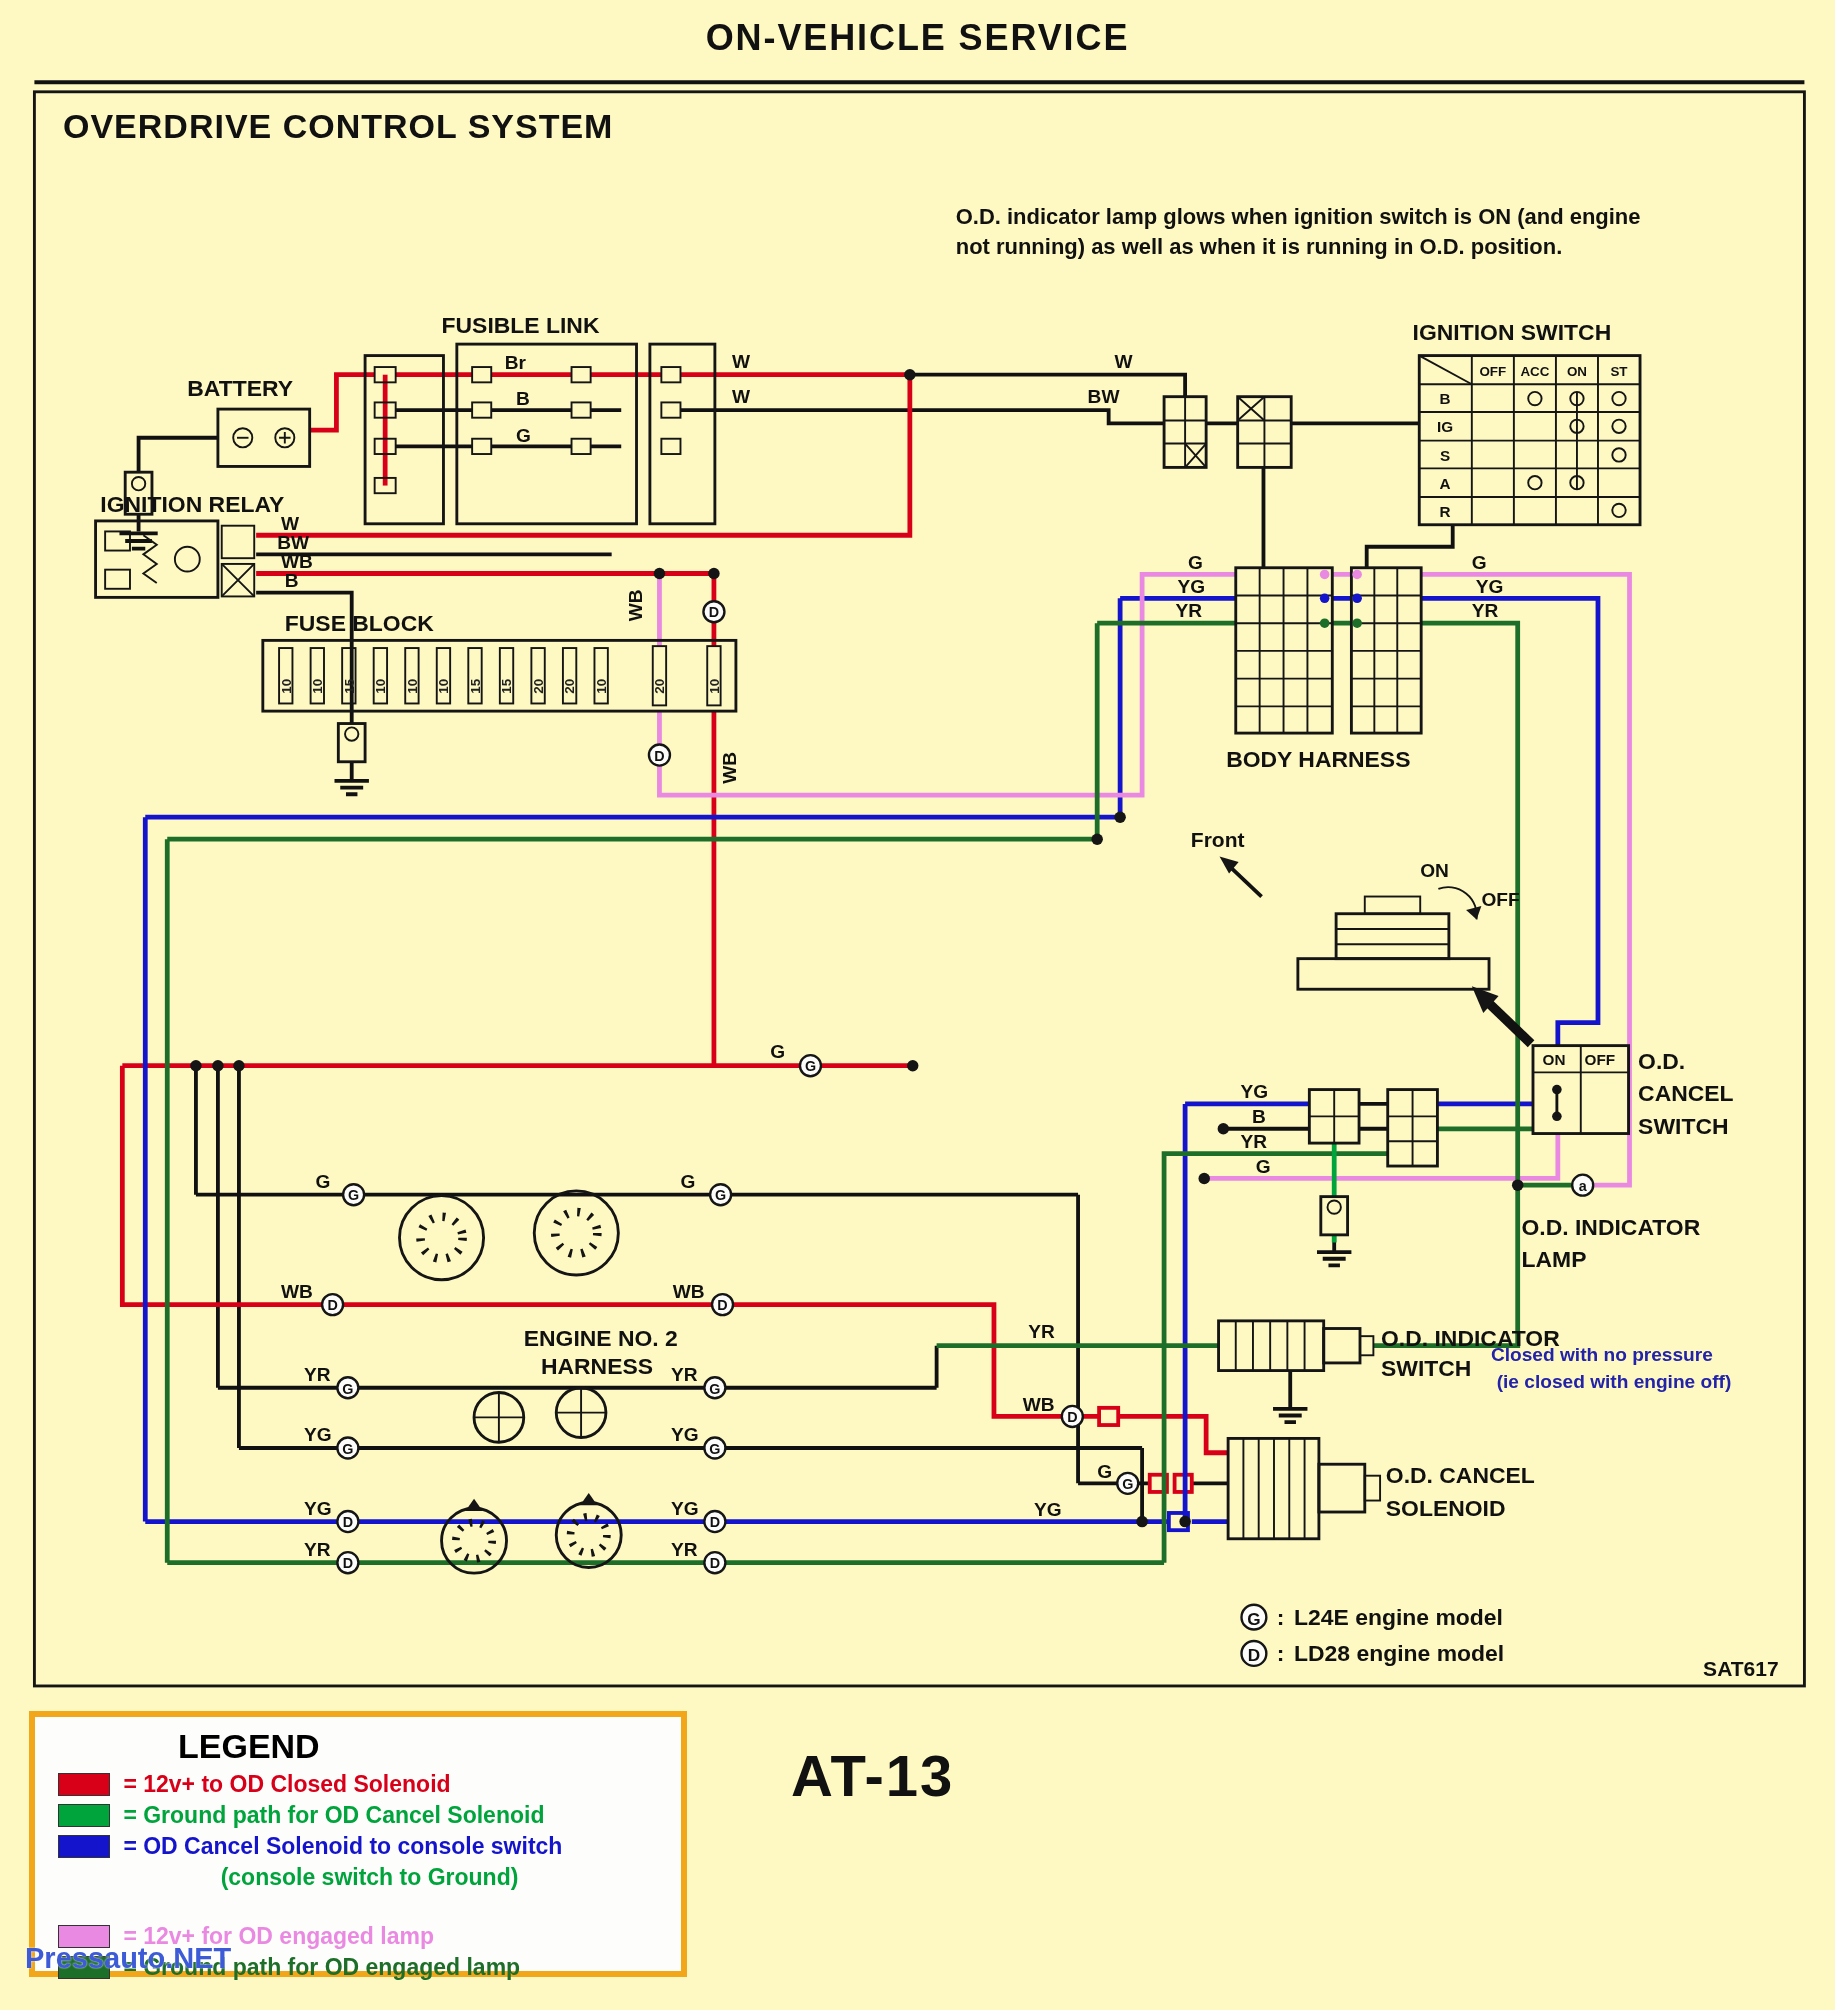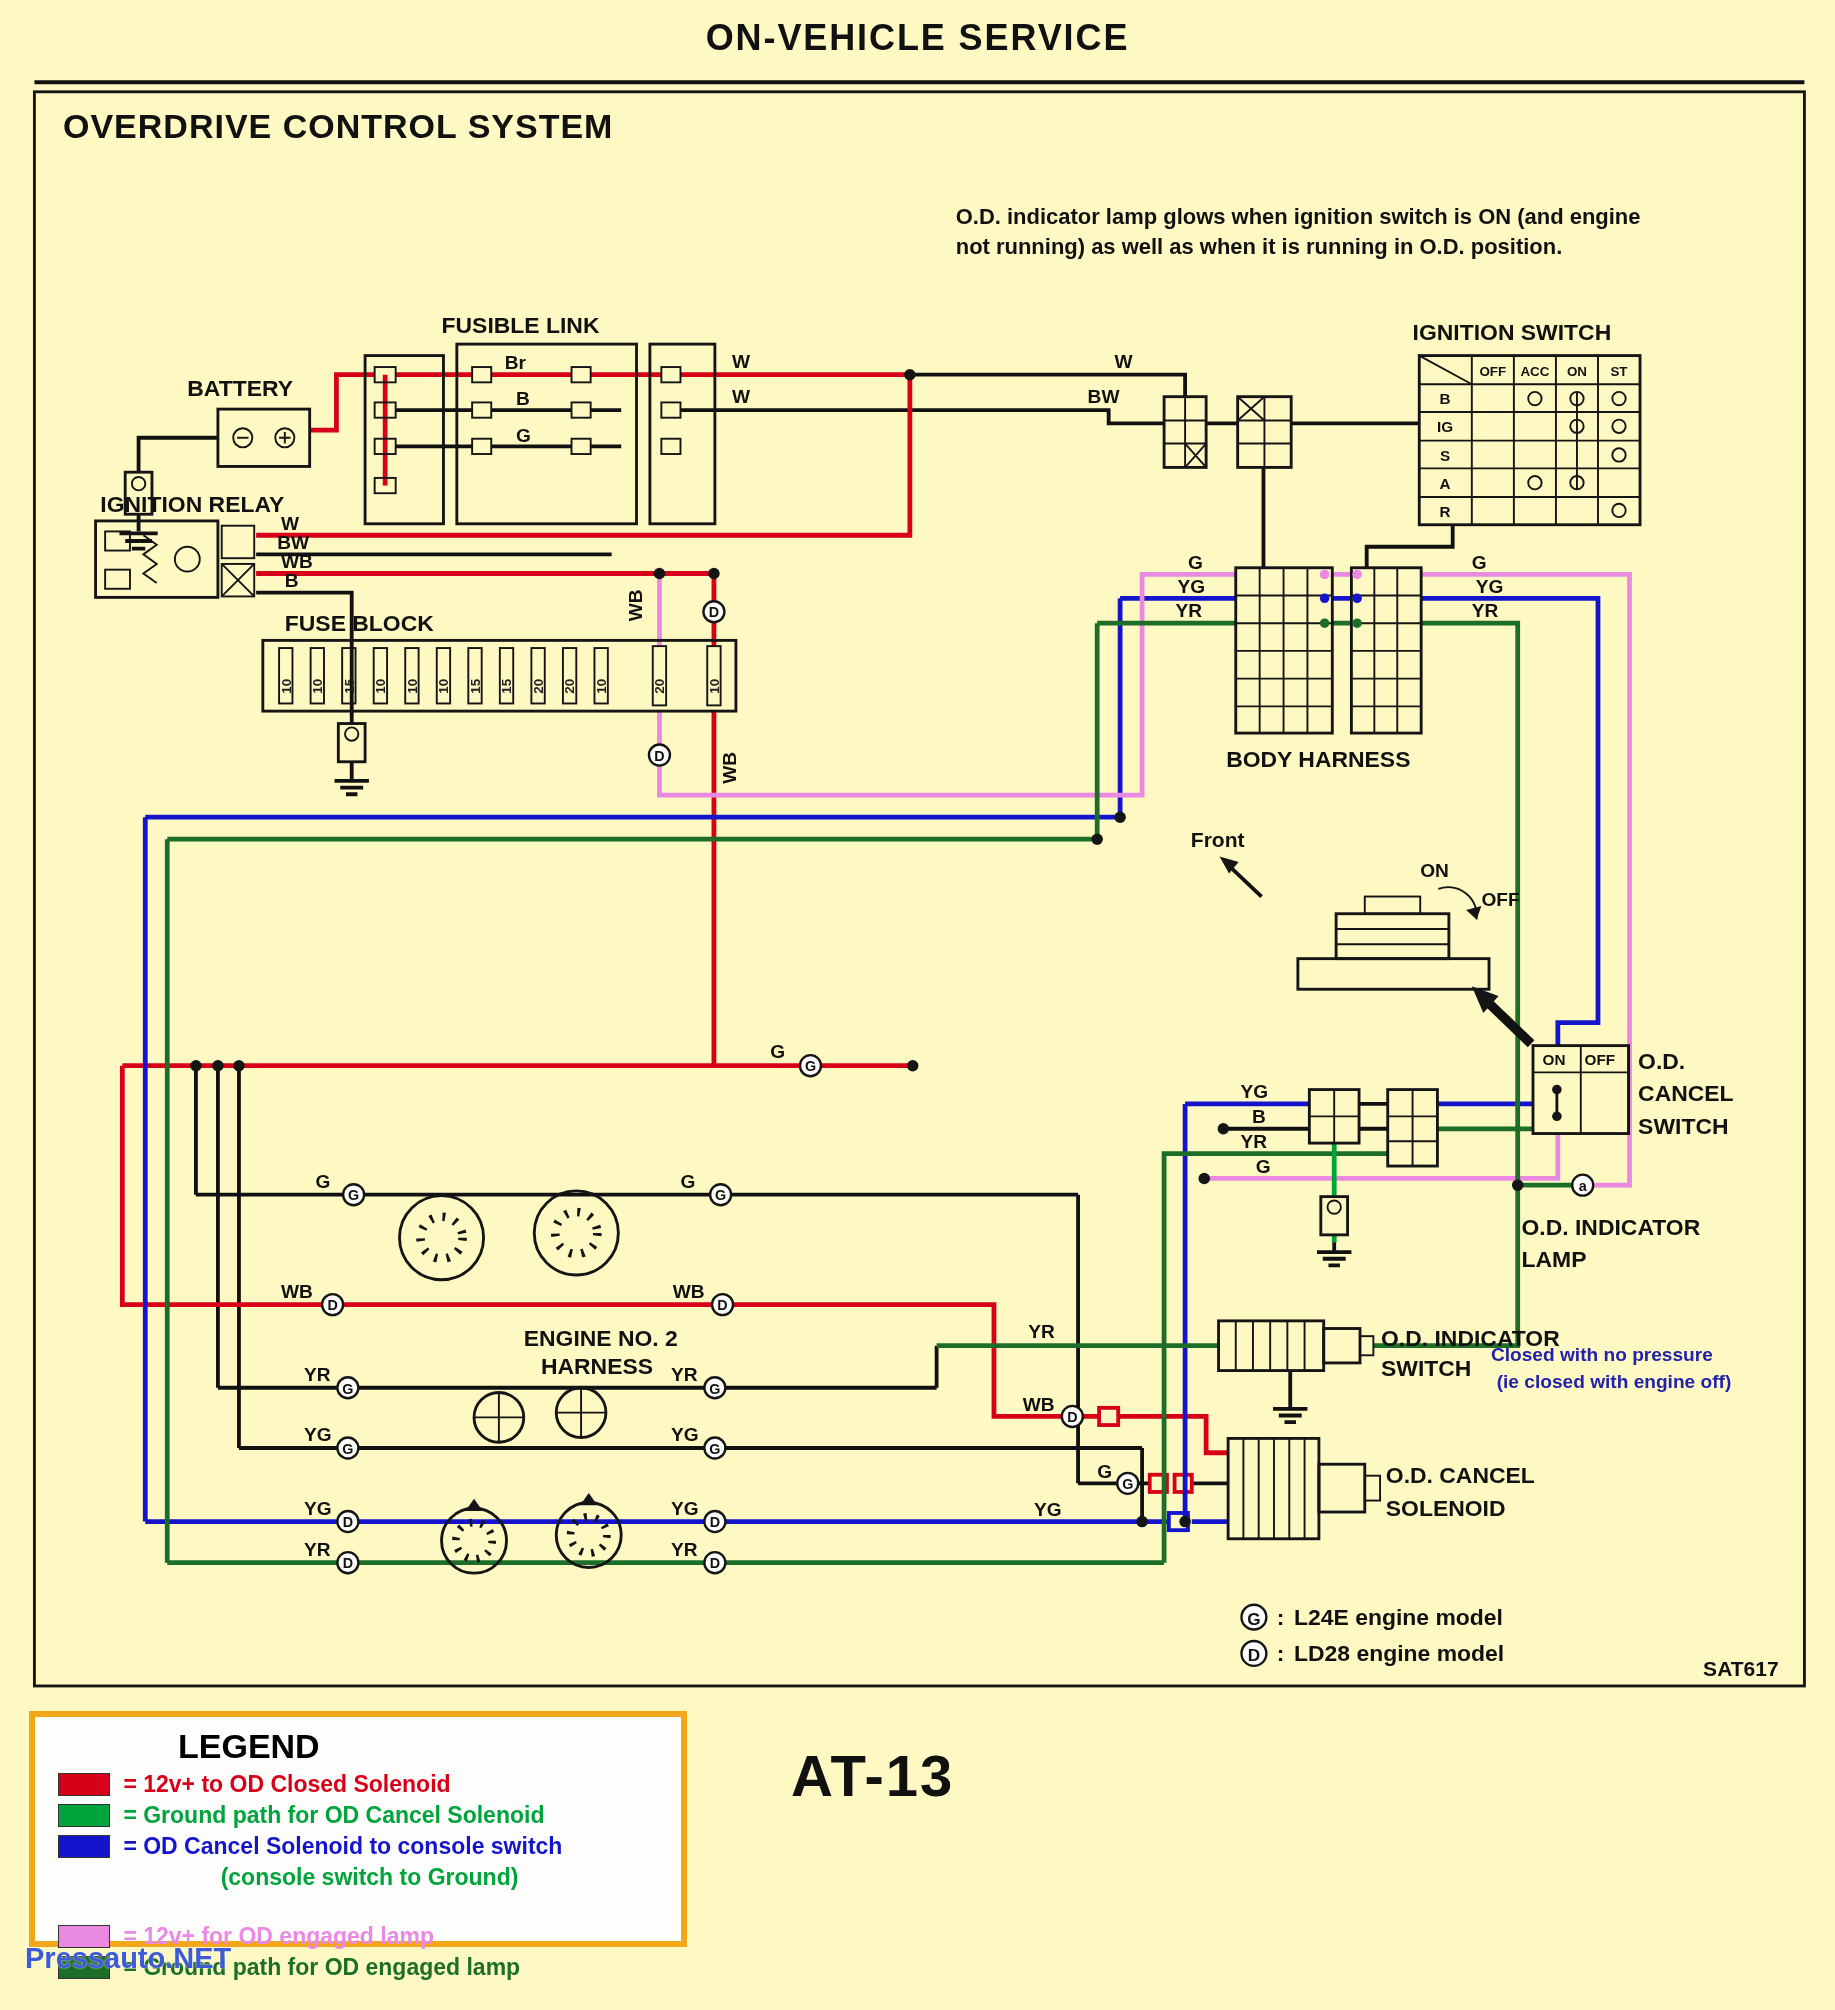--- a/index.html
+++ b/index.html
@@ -14,21 +14,21 @@
   .w-red{stroke:var(--c-red);}
   .w-blue{stroke:var(--c-blue);}
   .w-green{stroke:var(--c-green);}
   .w-dkgreen{stroke:var(--c-darkgreen);}
   .w-pink{stroke:var(--c-pink);}
   .comp{fill:none;stroke:#151515;stroke-width:3;}
   .comp2{fill:none;stroke:#151515;stroke-width:2;}
   .dot{fill:#151515;}
   .connbox-red{fill:none;stroke:var(--c-red);stroke-width:4;}
   .connbox-blue{fill:none;stroke:var(--c-blue);stroke-width:4;}
-  .legend{position:absolute;left:29px;top:1711px;width:658px;height:236px;
+  .legend{position:absolute;left:29px;top:1711px;width:658px;height:266px;
           border:6.7px solid var(--c-orange);background:#fdfdfb;box-sizing:border-box;}
   .legend-title{font-size:34px;font-weight:bold;margin:9.6px 0 5.7px 143px;color:#000;}
   .legend-row{display:flex;align-items:center;margin:3.8px 0 3.8px 23px;font-size:23px;font-weight:bold;}
   .legend-row .sw{width:50px;height:21px;border:1px solid #333;margin-right:13.4px;flex:0 0 auto;}
   .legend-row.cont{justify-content:center;}
   .legend-row.gap{margin-top:32.5px;}
   .sw-red{background:var(--c-red);} .sw-blue{background:var(--c-blue);}
   .sw-green{background:var(--c-green);} .sw-pink{background:var(--c-pink);}
   .sw-dkgreen{background:var(--c-darkgreen);}
   .t-red{color:var(--c-red);} .t-blue{color:var(--c-blue);} .t-green{color:var(--c-green);}

